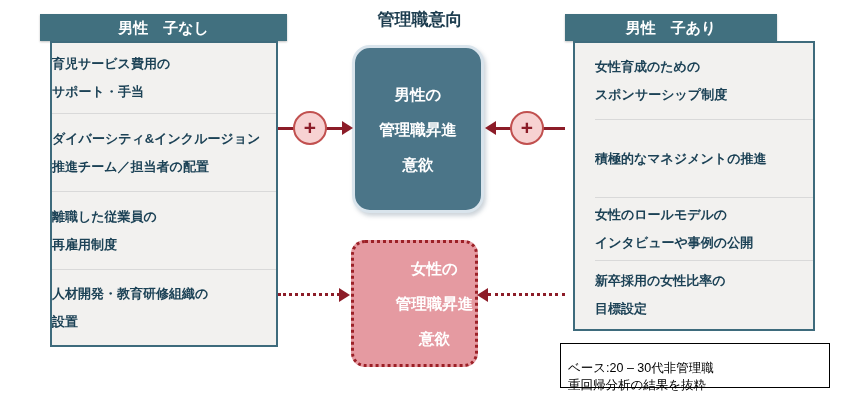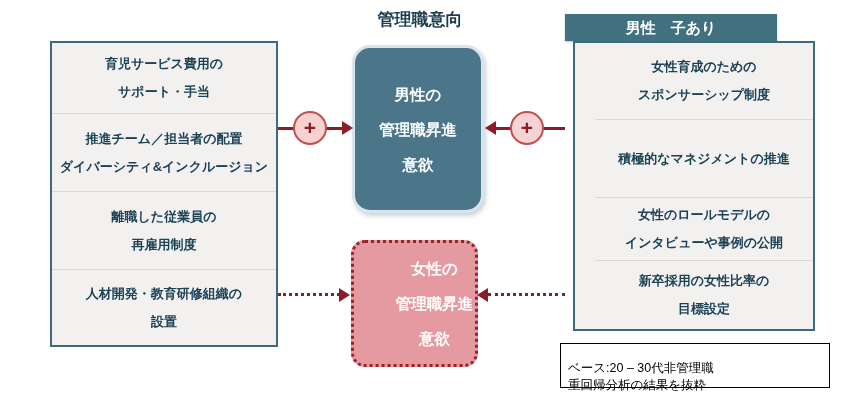--- a/index.html
+++ b/index.html
@@ -18,21 +18,21 @@
   }
   .panel-header.left  { left:40px;  top:14px; width:247px; }
   .panel-header.right { left:565px; top:14px; width:212px; }
   .panel-body {
     position:absolute; background:#f2f1ef; border:2px solid #3e6b7c;
     box-sizing:border-box; display:flex; flex-direction:column;
   }
   .panel-body.left  { left:50px;  top:41px; width:228px; height:306px; }
   .panel-body.right { left:573px; top:41px; width:242px; height:290px;padding-left:20px; }
   .cell {
-    display:flex; flex-direction:column; align-items:center; justify-content:center;
+    display:flex; flex-direction:column; align-items:flex-start; justify-content:center;
     text-align:center; color:#1c4256; font-weight:bold; font-size:13px;
     line-height:28px; border-bottom:1px solid #d9d9d9; overflow:hidden;
   }
   .cell:last-child { border-bottom:none; }
   .center-box {
     position:absolute; box-sizing:border-box; display:flex; flex-direction:column;
     justify-content:center; align-items:center; color:#ffffff; font-weight:bold;
     font-size:15.5px; line-height:35px; text-align:right;
   }
   .male-box {
@@ -68,28 +68,29 @@
     color:#000000; font-size:12.5px; line-height:17px; padding:16px 7px;
   }
 </style>
 </head>
 <body>
 
 <div class="canvas">
 
   <div class="title">管理職意向</div>
 
+  <div class="panel-header left">男性　子なし</div>
   <div class="panel-body left">
     <div class="cell" style="flex:0 0 70px">
       <span>育児サービス費用の</span>
       <span>サポート・手当</span>
     </div>
     <div class="cell" style="flex:0 0 77px">
+      <span>ダイバーシティ&amp;インクルージョン</span>
       <span>推進チーム／担当者の配置</span>
-      <span>ダイバーシティ&amp;インクルージョン</span>
     </div>
     <div class="cell" style="flex:0 0 77px">
       <span>離職した従業員の</span>
       <span>再雇用制度</span>
     </div>
     <div class="cell" style="flex:1">
       <span>人材開発・教育研修組織の</span>
       <span>設置</span>
     </div>
   </div>

